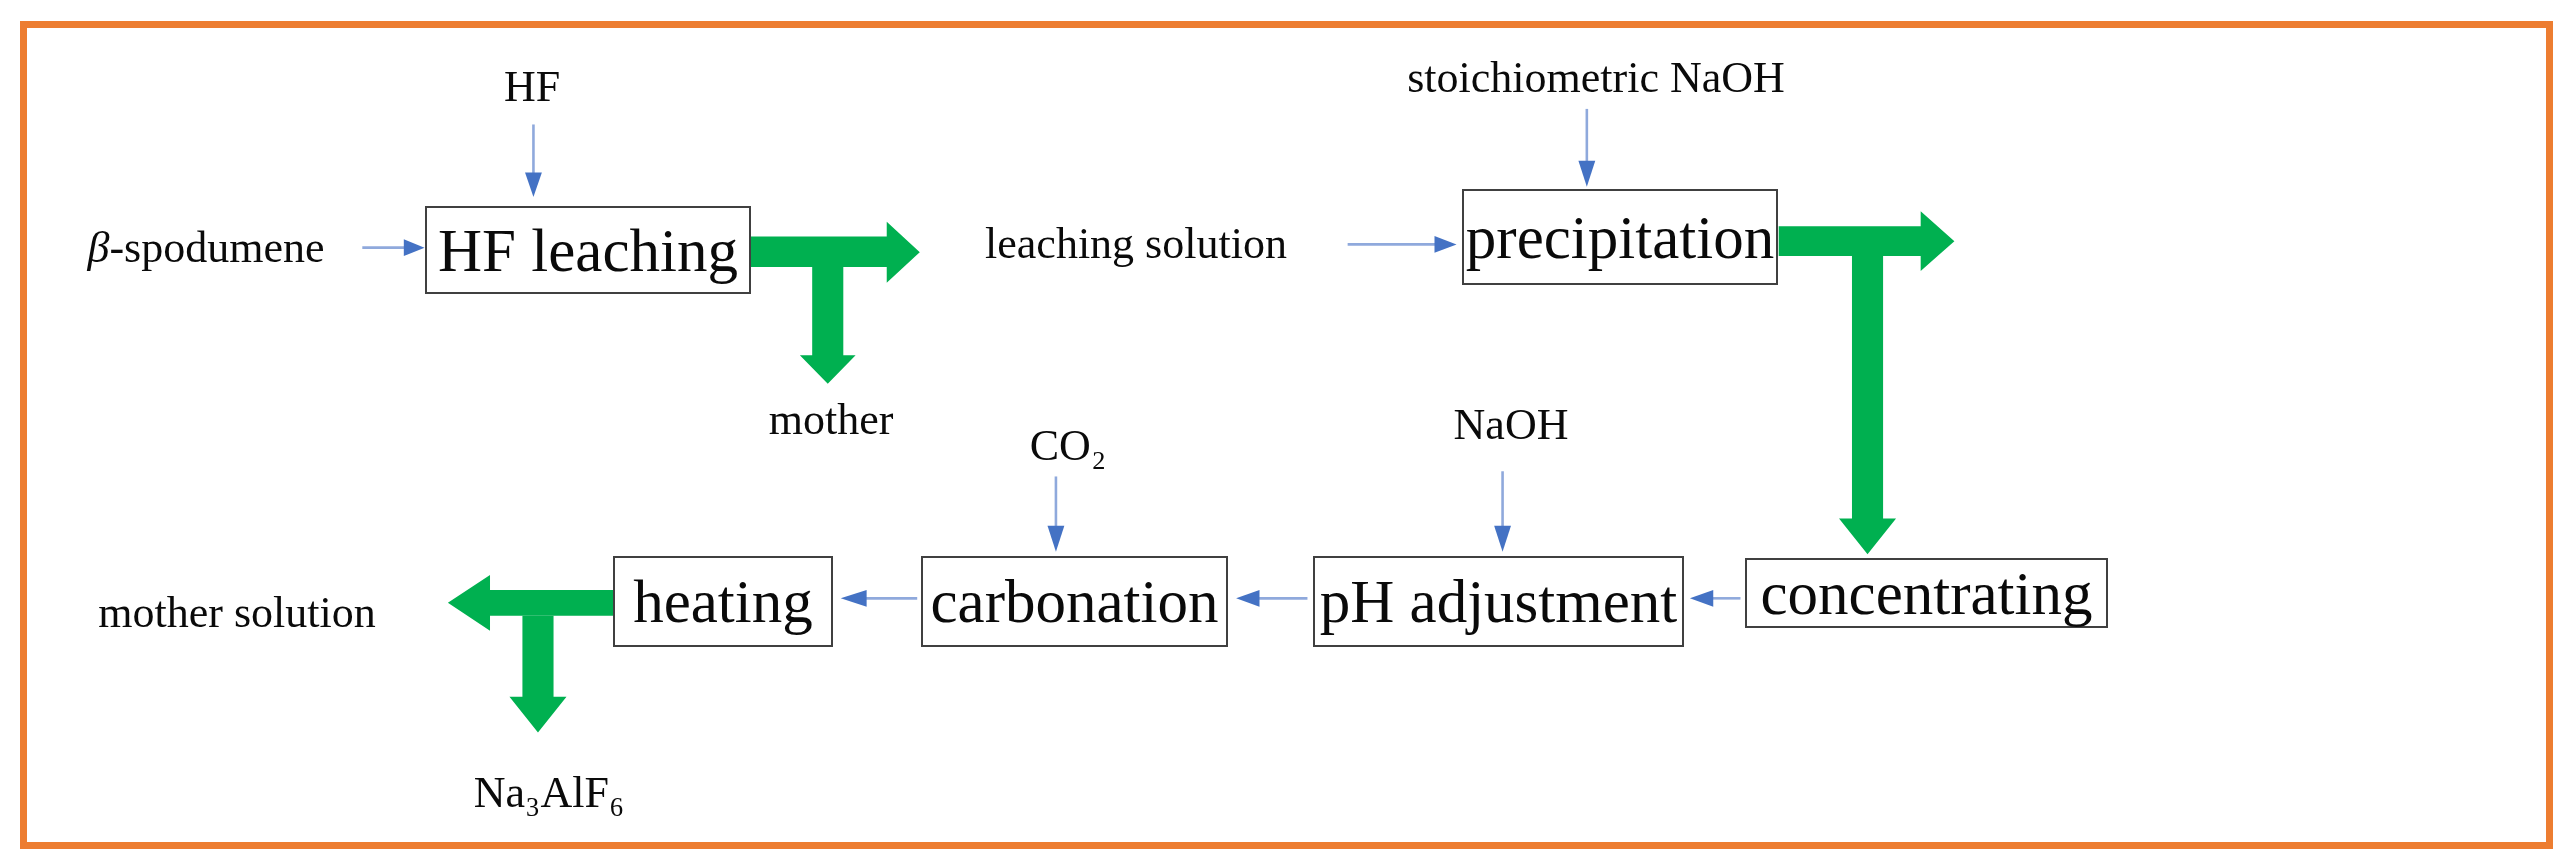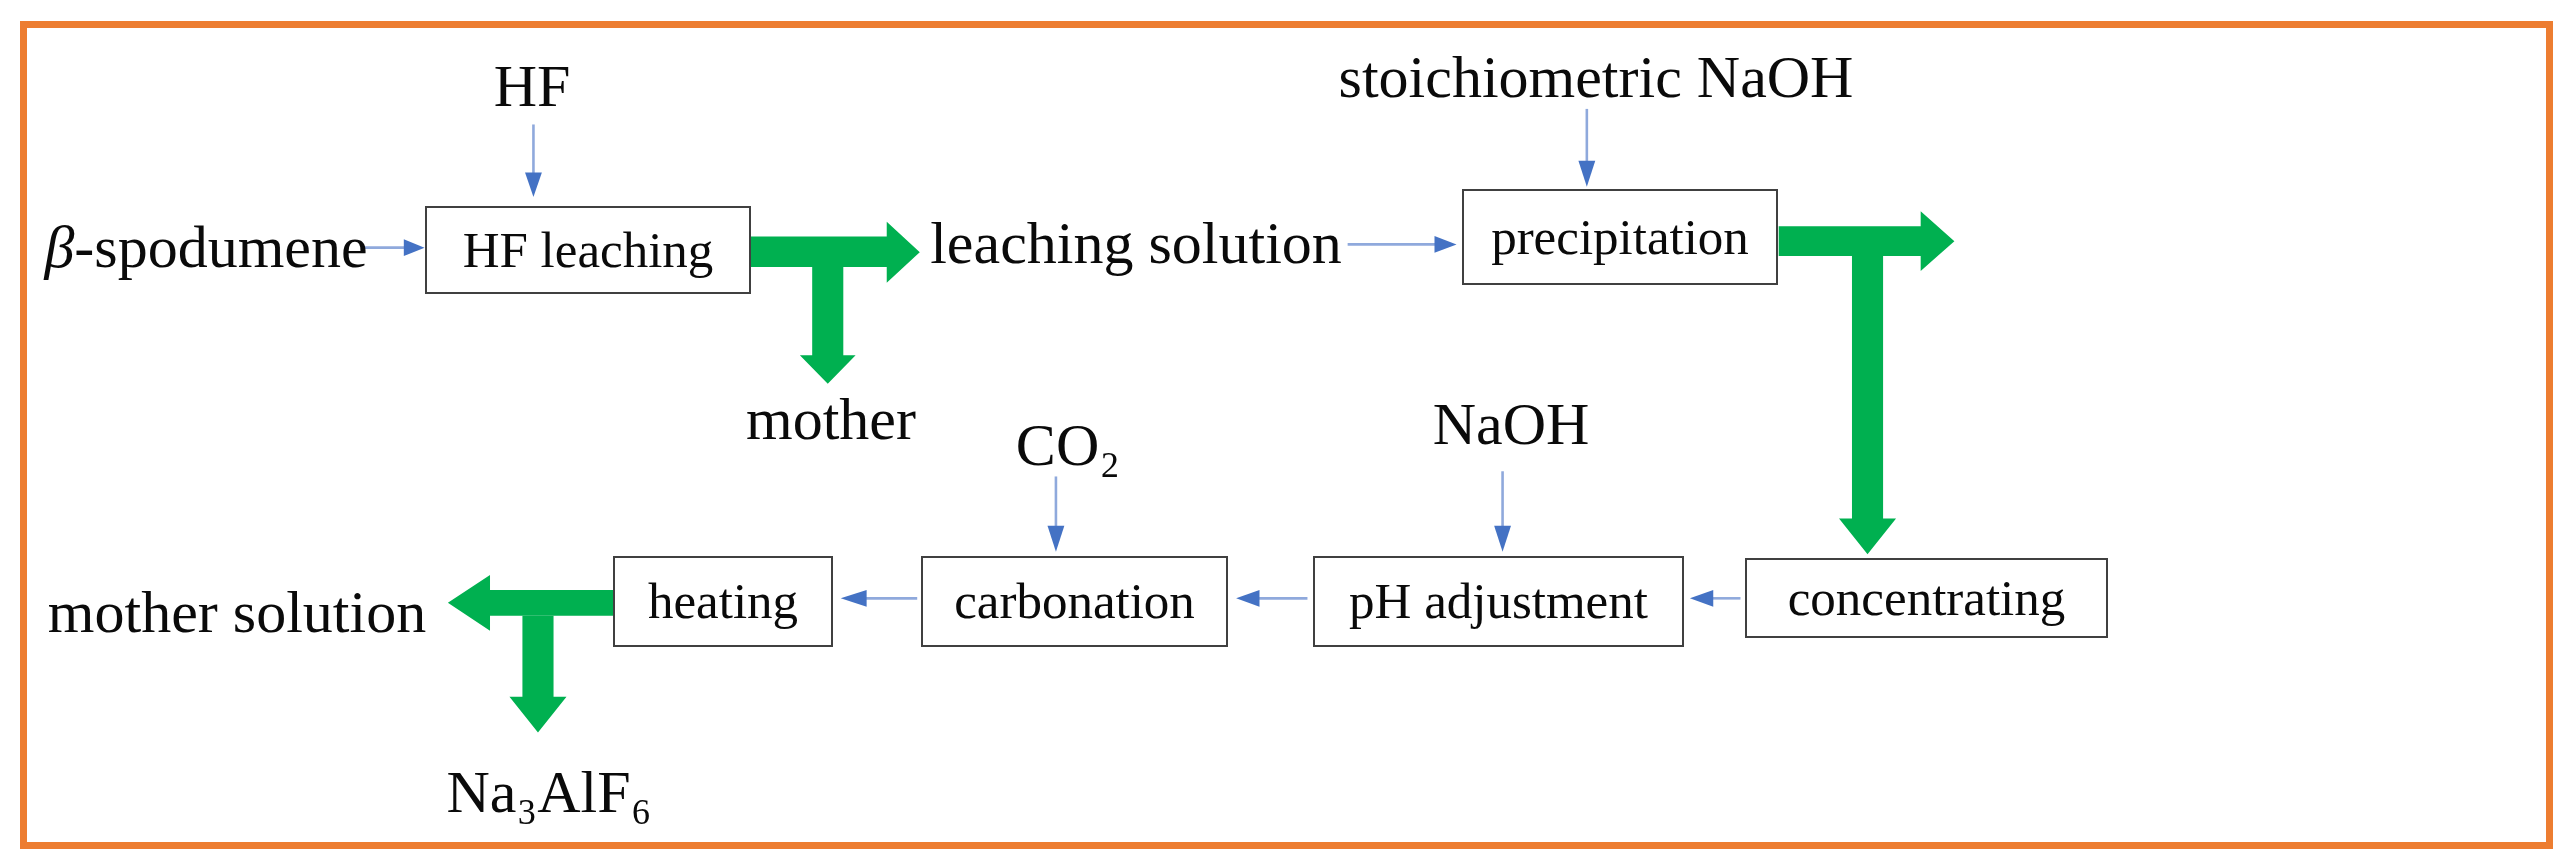--- a/index.html
+++ b/index.html
@@ -33,28 +33,28 @@
     position:absolute;left:0;top:0;width:2576px;height:868px;
   }
   .box{
     position:absolute;
     box-sizing:border-box;
     background:#ffffff;
     border:2.6px solid var(--box-border);
     display:flex;
     align-items:center;
     justify-content:center;
-    font-size:51px;
+    font-size:61px;
     line-height:1;
     white-space:nowrap;
   }
   .lbl{
     position:absolute;
     transform:translate(-50%,-50%);
-    font-size:60px;
+    font-size:44px;
     line-height:1.22;
     white-space:nowrap;
     text-align:center;
   }
   .italic{font-style:italic;}
   .green-shape{fill:var(--flow-green);stroke:none;}
   .blue-line{stroke:var(--arrow-blue-line);stroke-width:4px;fill:none;}
   .blue-head{fill:var(--arrow-blue-head);stroke:none;}
 </style>
 </head>
@@ -114,21 +114,21 @@
   </div>
 
   <div class="box" style="left:921px;top:556px;width:307px;height:91px;">
     <span>carbonation</span>
   </div>
 
   <div class="box" style="left:1313px;top:556px;width:371px;height:91px;">
     <span>pH adjustment</span>
   </div>
 
-  <div class="box" style="left:1745px;top:558px;width:363px;height:80px;">
+  <div class="box" style="left:1745px;top:558px;width:363px;height:70px;">
     <span>concentrating</span>
   </div>
 
   <div class="lbl" style="left:532px;top:87px;">HF</div>
 
   <div class="lbl" style="left:206px;top:248px;"><span class="italic">β</span><span>-spodumene</span></div>
 
   <div class="lbl" style="left:1136px;top:244px;">leaching solution</div>
 
   <div class="lbl" style="left:1596px;top:78px;">stoichiometric NaOH</div>

